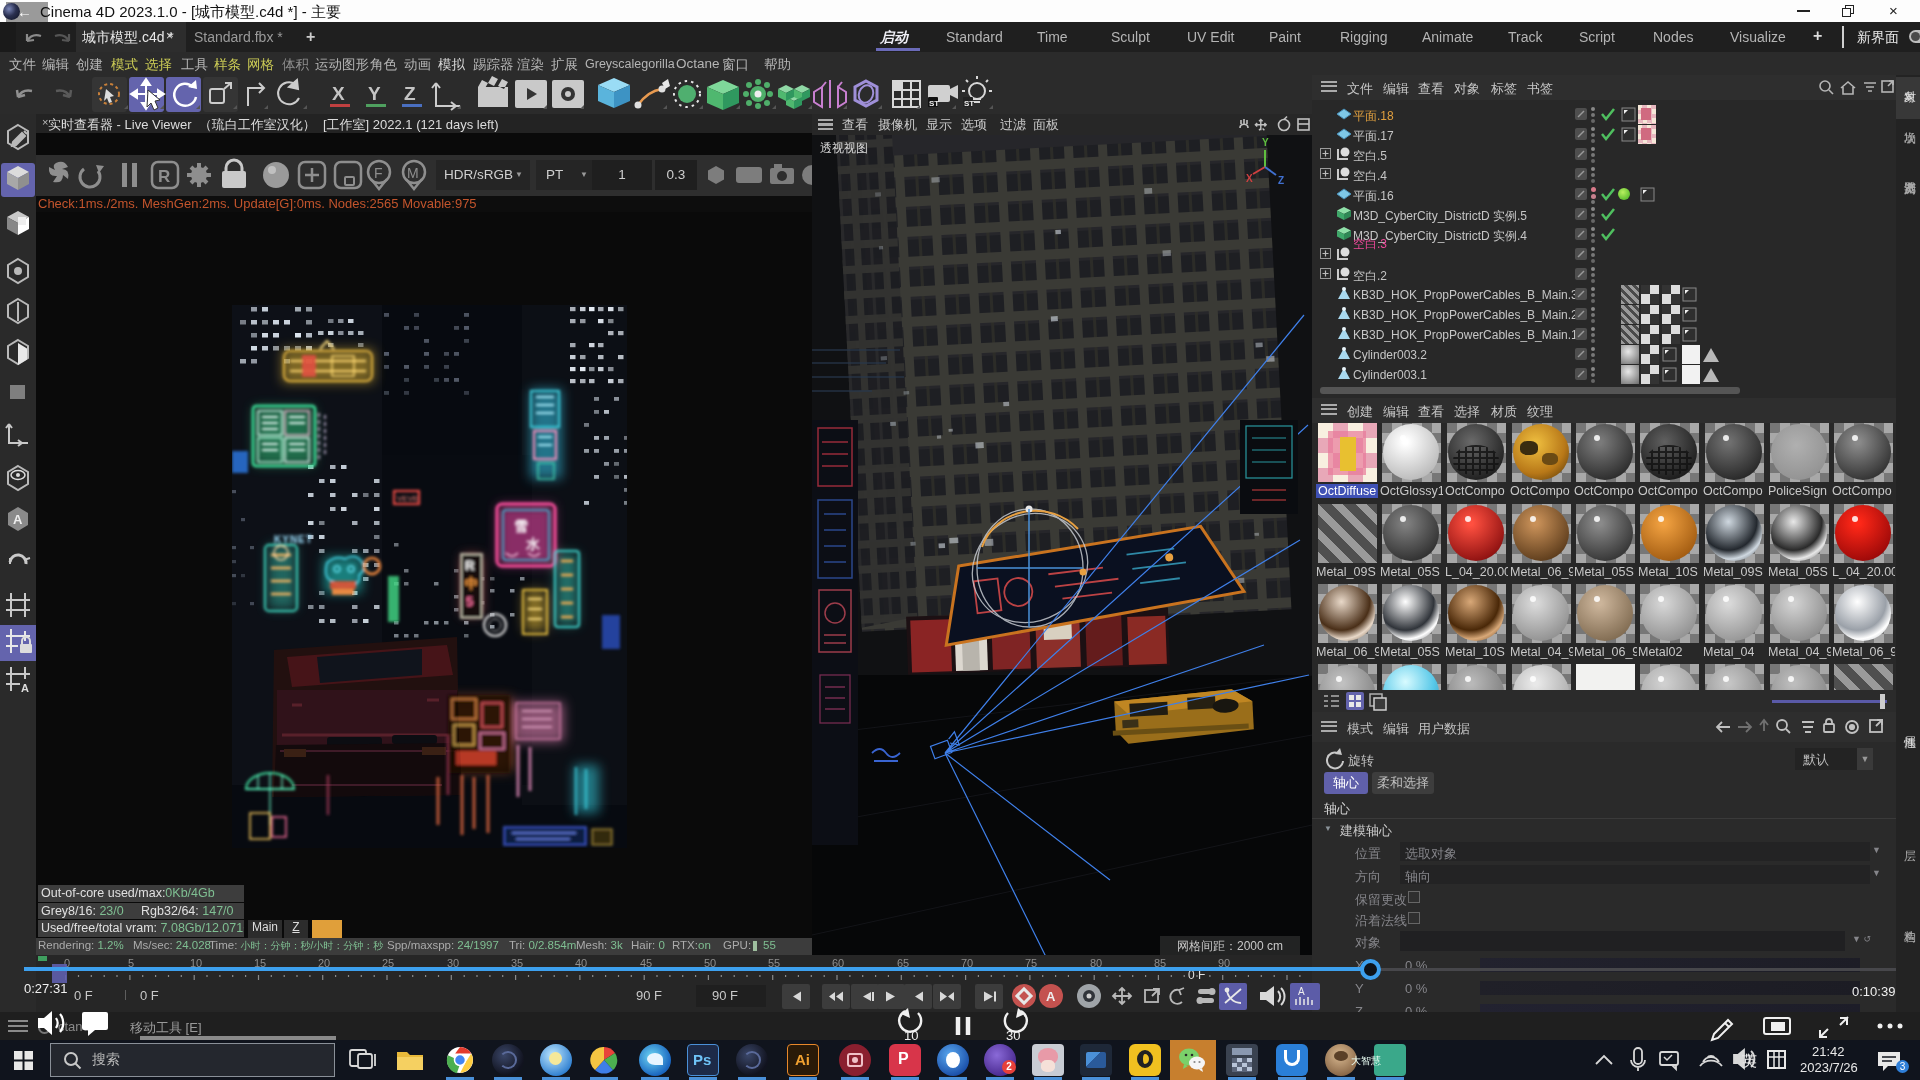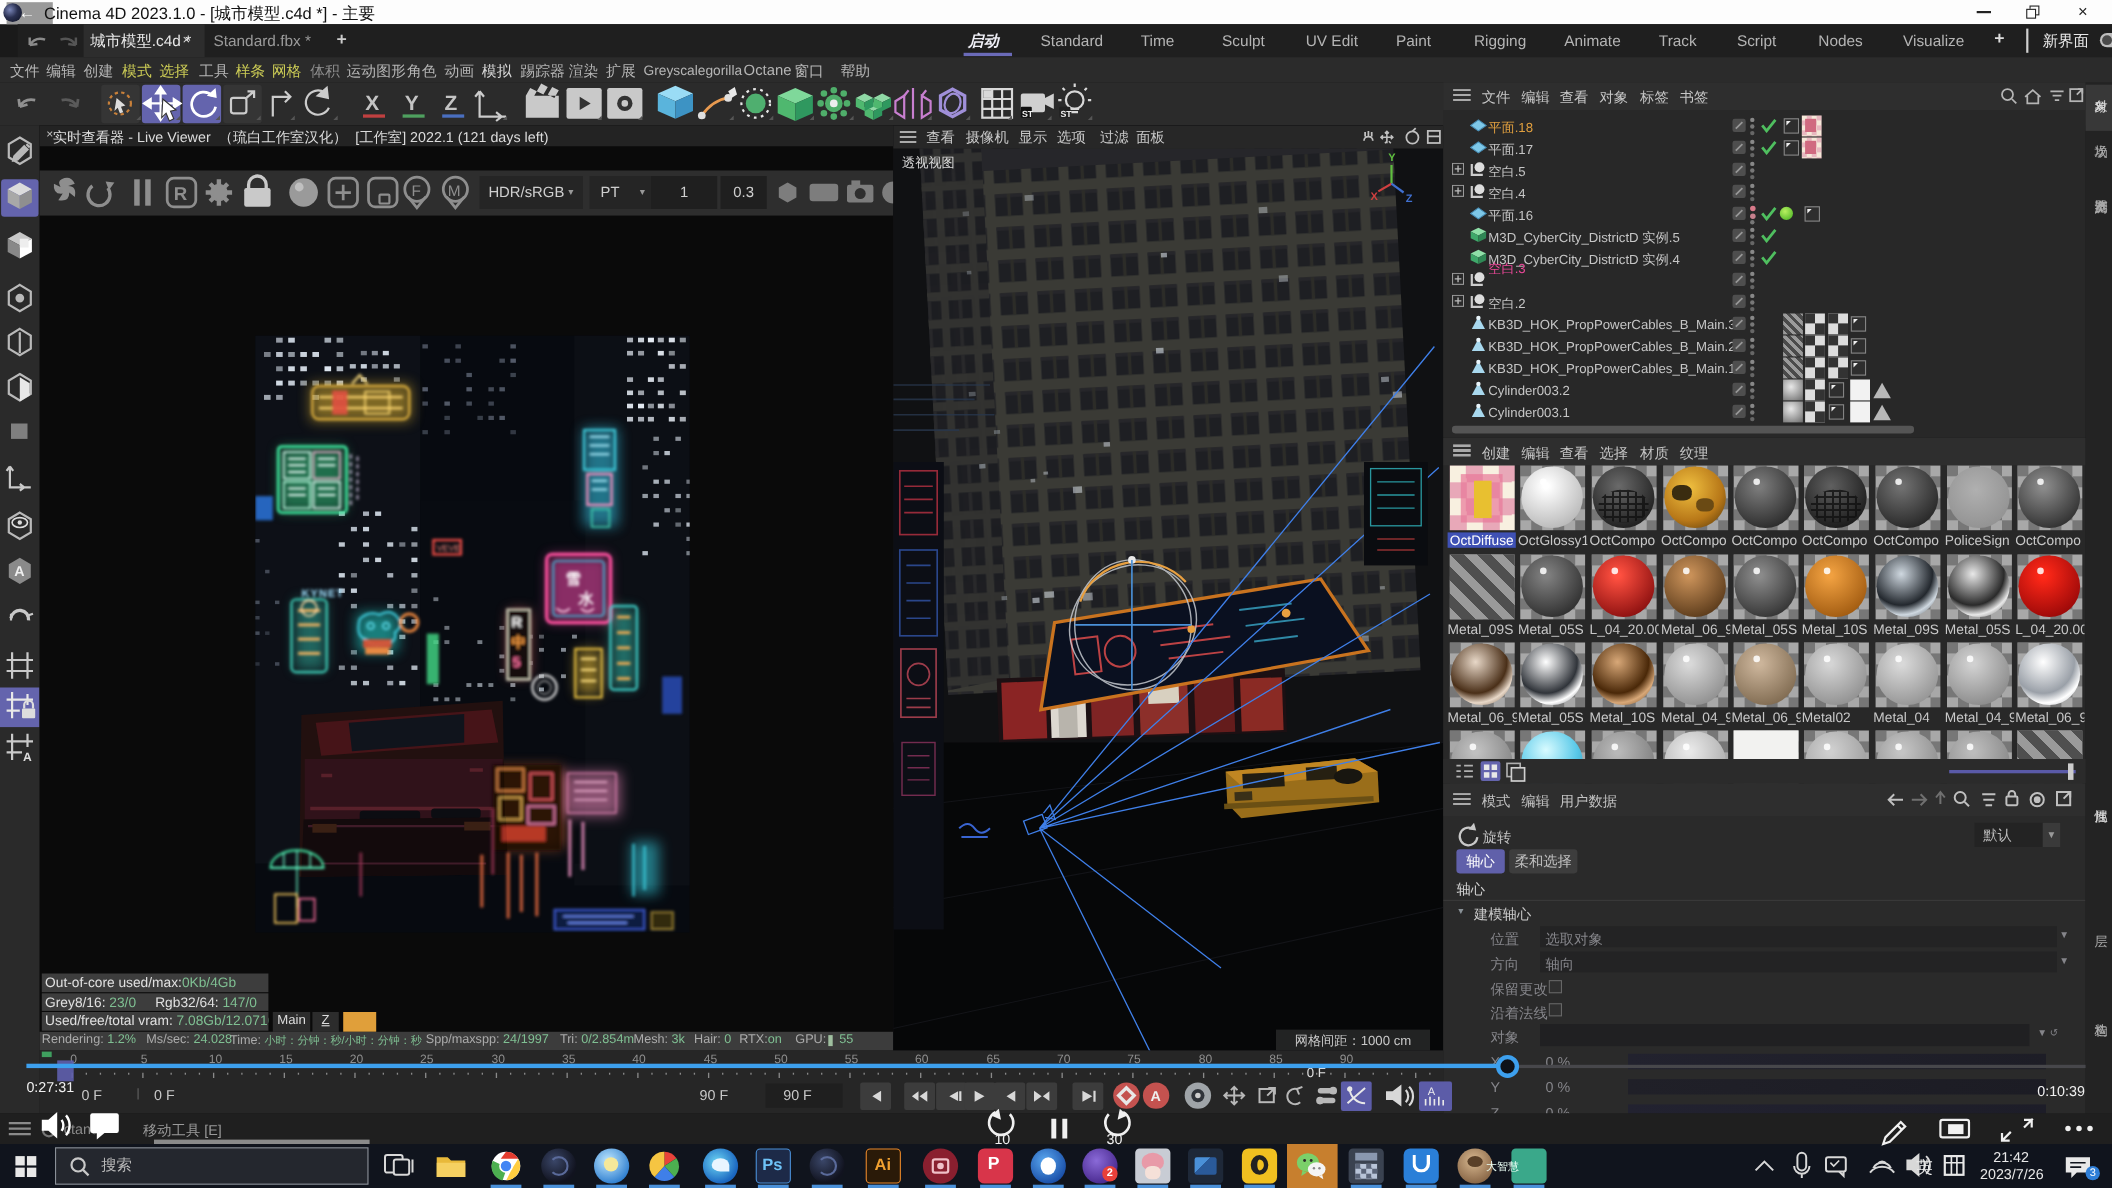--- a/index.html
+++ b/index.html
@@ -283,20 +283,23 @@
   <div class="abs" style="left:556px;top:5px;width:60px;height:30px;background:#1f1f1f;color:#cfcfcf;font-size:13.5px;line-height:30px;text-align:center">1</div>
   <div class="abs" style="left:619px;top:5px;width:42px;height:30px;background:#1f1f1f;color:#cfcfcf;font-size:13.5px;line-height:30px;text-align:center">0.3</div>
   <svg width="100" height="41" style="position:absolute;left:668px;top:0">
    <path d="M12 11 l8 4.5 v9 l-8 4.5 -8 -4.5 v-9 z" fill="#7d7d7d"></path>
    <rect x="32" y="12" width="26" height="16" rx="3" fill="#7d7d7d"></rect>
    <rect x="66" y="13" width="24" height="16" rx="2" fill="#7d7d7d"></rect>
           <circle cx="78" cy="21" r="5" fill="#2e2e2e"></circle>
           <rect x="70" y="9" width="8" height="5" fill="#7d7d7d"></rect>
   </svg>
   <div class="abs" style="left:766px;top:10px;width:20px;height:20px;border-radius:50%;background:#7d7d7d"></div>
+ </div>
+ <div class="abs" style="left:0;top:82px;width:776px;height:16px;background:#0d0d0d;color:#c2542c;font-size:13px">
+  <span class="abs" style="left:2px;top:0">Check:1ms./2ms. MeshGen:2ms. Update[G]:0ms. Nodes:2565 Movable:975</span>
  </div>
  <div id="render" class="abs" style="left:196px;top:191px;width:395px;height:543px">
  <svg width="395" height="543" viewBox="0 0 395 543">
   <defs>
    <filter id="gl" x="-60%" y="-60%" width="220%" height="220%">
               <feGaussianBlur stdDeviation="1.4"></feGaussianBlur>
             </filter>
    <filter id="gl2" x="-80%" y="-80%" width="260%" height="260%">
               <feGaussianBlur stdDeviation="6"></feGaussianBlur>
             </filter>
@@ -796,21 +799,21 @@
     <path d="M8 14 c0 -5 8 -5 8 0 m-7 -4 v-4 m3 4 v-5 m3 5 v-4"></path>
     <path d="M30 5 v12 m-6 -6 h12 m-8 -4 l2 -2 2 2 m-2 8 l-2 2 m4 -2 l2 2 m-8 -8 l-2 2 2 2 m8 -4 l2 2 -2 2" transform="scale(0.9) translate(2,1)"></path>
     <circle cx="52" cy="11" r="5.5"></circle>
             <path d="M52 5.5 l3 -3"></path>
     <rect x="66" y="5" width="11" height="11"></rect>
             <path d="M66 10 h11"></path>
    </g>
   </svg>
  </div>
  <div class="abs" style="left:8px;top:26px;color:#d8d8d8;font-size:12px">透视视图</div>
- <div class="abs" style="left:348px;top:822px;width:140px;height:21px;background:rgba(40,40,40,0.85);color:#c8c8c8;font-size:12px;text-align:center;line-height:21px">网格间距：1000 cm</div>
+ <div class="abs" style="left:348px;top:822px;width:140px;height:21px;background:rgba(40,40,40,0.85);color:#c8c8c8;font-size:12px;text-align:center;line-height:21px">网格间距：2000 cm</div>
 </div>
 <div id="om" class="abs" style="left:1312px;top:75px;width:584px;height:323px;background:#282828;font-size:13px;color:#c6c6c6">
       <style>#omtree div{font-size:12px}</style>
  <div class="abs" style="left:0;top:0;width:584px;height:25px;background:#2e2e2e">
   <span class="abs" style="left:9px;top:6px;width:16px;height:11px;background:repeating-linear-gradient(#aaa 0 2px,transparent 2px 4.5px)"></span>
   <span class="abs" style="left:35px;top:5px">文件</span>
   <span class="abs" style="left:71px;top:5px">编辑</span>
   <span class="abs" style="left:106px;top:5px">查看</span>
   <span class="abs" style="left:142px;top:5px">对象</span>
   <span class="abs" style="left:179px;top:5px">标签</span>

